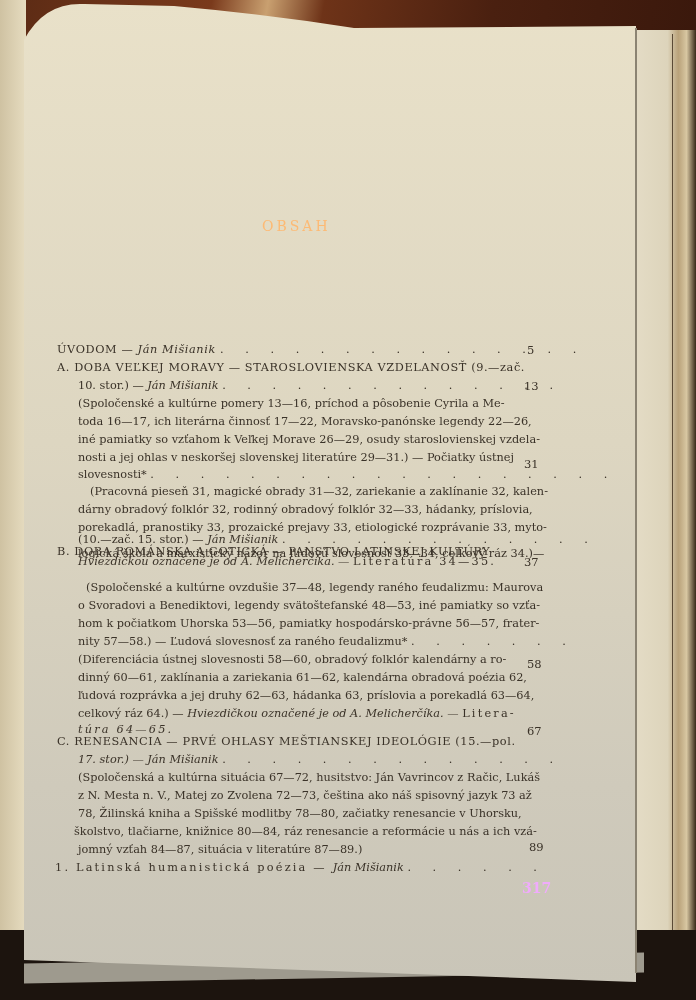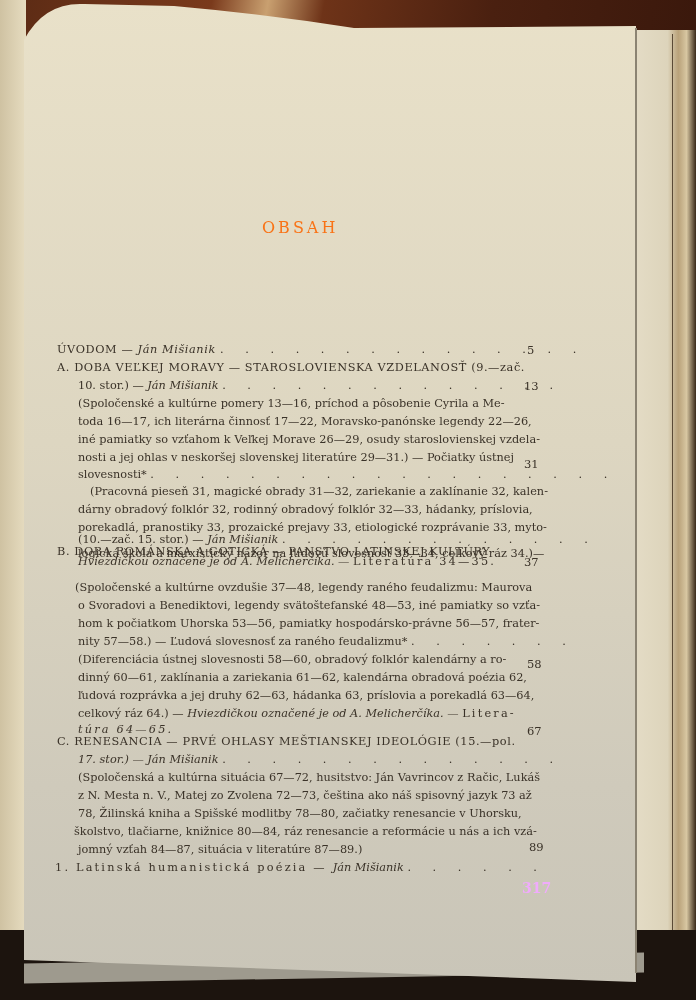--- a/index.html
+++ b/index.html
@@ -34,21 +34,21 @@
   }
   .page-shadow {
     position:absolute; left:24px; top:958px; width:620px; height:20px;
     background:#9e9a8e; transform:skewY(-1deg);
   }
   .page-border {
     position:absolute; left:635px; top:28px; width:2px; height:945px; background:#8b8372;
   }
   .title {
     position:absolute; left:262px; top:218px;
-    font-size:16px; letter-spacing:3px; color:#f97316;
+    font-size:14px; letter-spacing:3px; color:#fdba74;
   }
   .ln {
     position:absolute; font-size:11.3px; color:#3a3228; white-space:nowrap;
     line-height:14px;
   }
   .it { font-style:italic; }
   .sp { letter-spacing:2.2px; }
   .caps { letter-spacing:0.6px; }
   .dots { letter-spacing:9px; color:#3a3228; }
   .pn {
@@ -103,21 +103,21 @@
 <div class="ln" style="left:78px;top:555px;">
   <span class="it">Hviezdičkou označené je od A. Melicherčíka. — </span><span class="sp">Literatúra 34—35.</span>
 </div>
 
 <div class="ln caps" style="left:57px;top:545px;">B. DOBA ROMÁNSKA A GOTICKÁ — PANSTVO LATINSKEJ KULTÚRY</div>
 <div class="ln" style="left:78px;top:533px;">
   <span>(10.—zač. 15. stor.) — </span><span class="it">Ján Mišianik</span>
   <span class="dots"> . . . . . . . . . . . . .</span>
 </div>
 <div class="pn" style="left:524px;top:555px;">37</div>
-<div class="ln" style="left:75px;top:581px;">(Spoločenské a kultúrne ovzdušie 37—48, legendy raného feudalizmu: Maurova</div>
+<div class="ln" style="left:86px;top:581px;">(Spoločenské a kultúrne ovzdušie 37—48, legendy raného feudalizmu: Maurova</div>
 <div class="ln" style="left:78px;top:599px;">o Svoradovi a Benediktovi, legendy svätoštefanské 48—53, iné pamiatky so vzťa-</div>
 <div class="ln" style="left:78px;top:617px;">hom k počiatkom Uhorska 53—56, pamiatky hospodársko-právne 56—57, frater-</div>
 <div class="ln" style="left:78px;top:635px;">
   <span>nity 57—58.) — Ľudová slovesnosť za raného feudalizmu*</span>
   <span class="dots"> . . . . . . .</span>
 </div>
 <div class="pn" style="left:527px;top:613px;margin-top:44px;">58</div>
 <div class="ln" style="left:78px;top:653px;">(Diferenciácia ústnej slovesnosti 58—60, obradový folklór kalendárny a ro-</div>
 <div class="ln" style="left:78px;top:671px;">dinný 60—61, zaklínania a zariekania 61—62, kalendárna obradová poézia 62,</div>
 <div class="ln" style="left:78px;top:689px;">ľudová rozprávka a jej druhy 62—63, hádanka 63, príslovia a porekadlá 63—64,</div>

